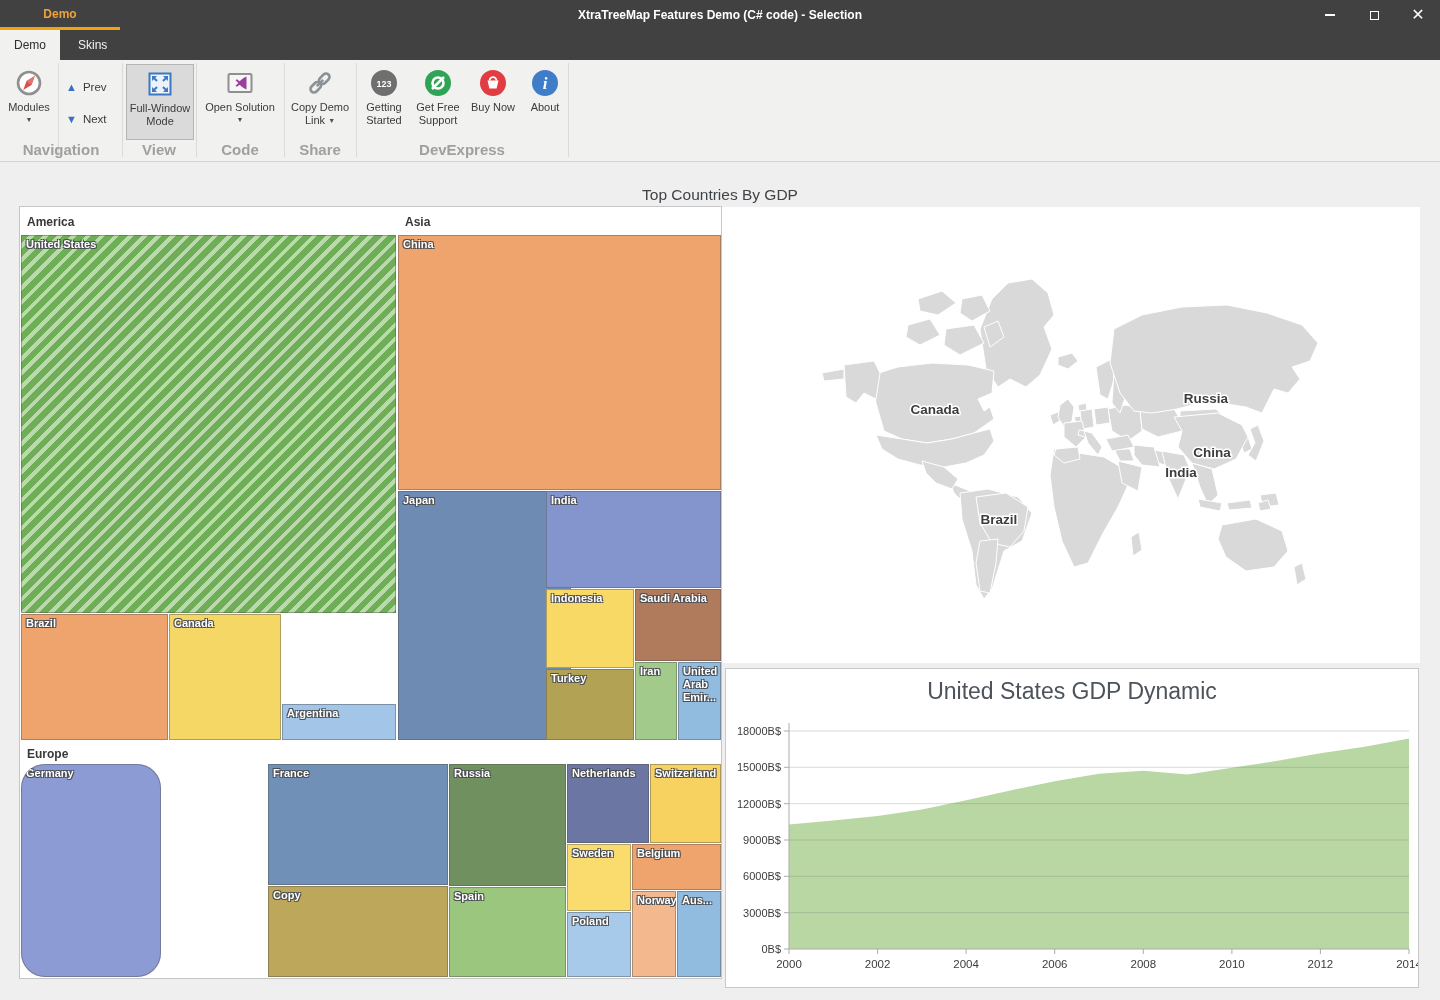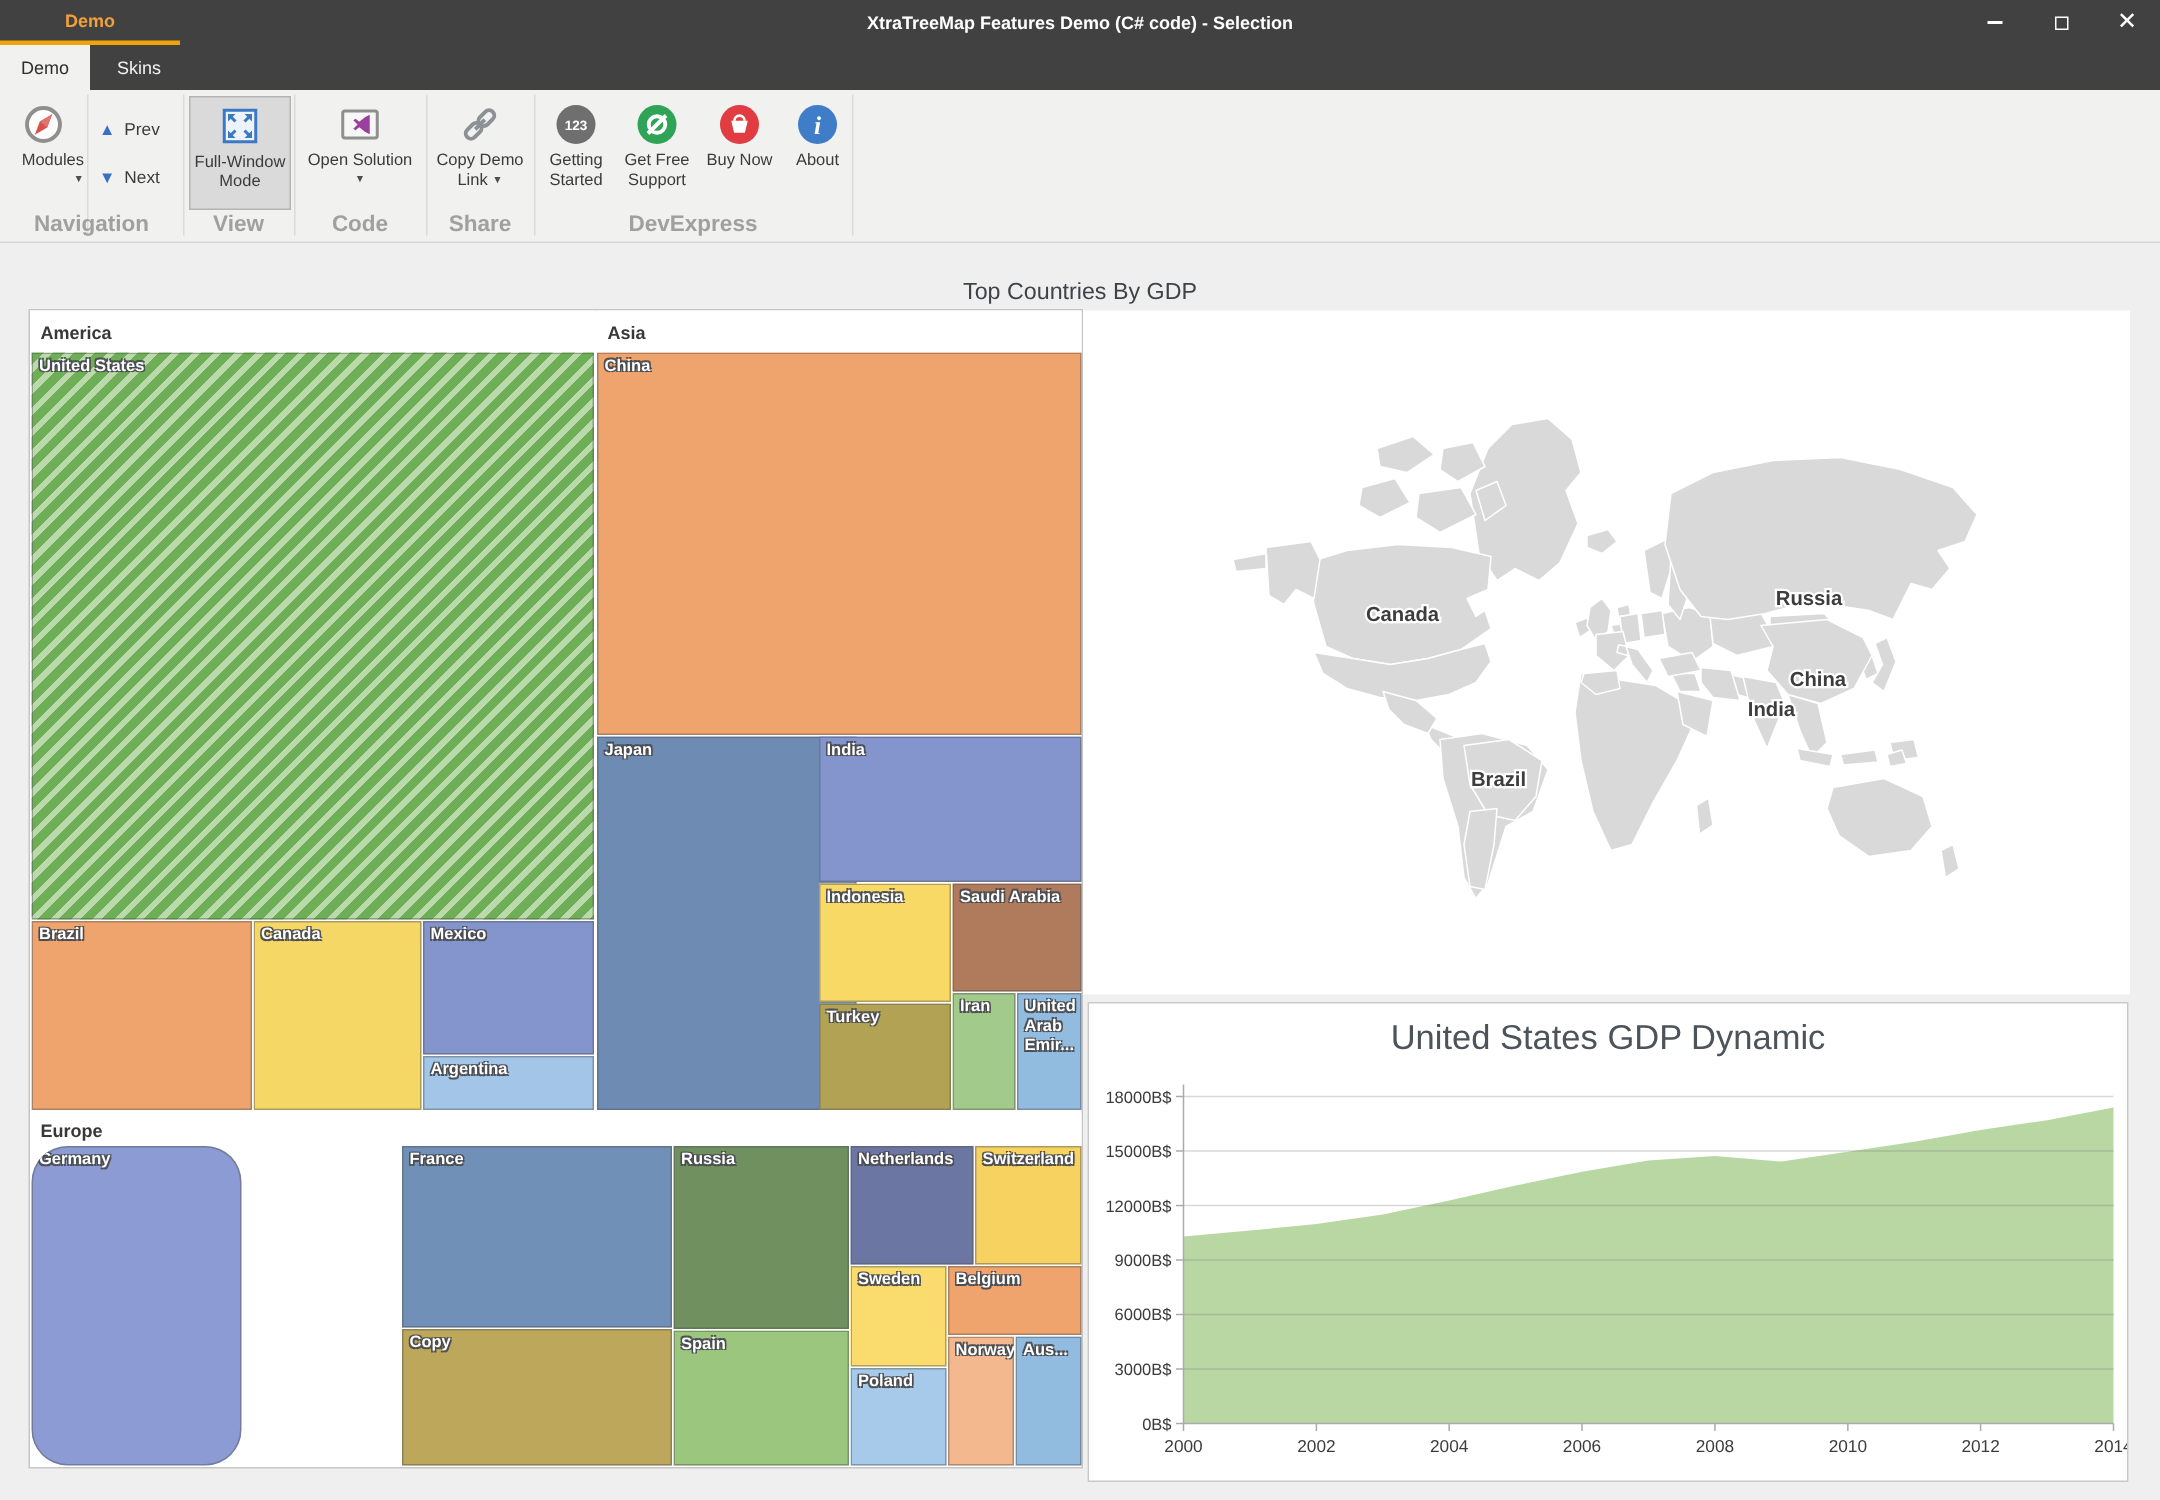--- a/index.html
+++ b/index.html
@@ -91,21 +91,21 @@
     </div>
   </div>
 
   <div class="tabrow">
     <div class="rtab selected">Demo</div>
     <div class="rtab">Skins</div>
   </div>
 
   <div class="ribbon">
 
-    <div class="rb-large" style="left:2px;width:54px;text-align:right;">
+    <div class="rb-large" style="left:2px;width:54px;">
       <svg class="rb-icon" viewBox="0 0 32 32">
         <circle cx="16" cy="16" r="11" fill="#FDFDFD" stroke="#8F8F8F" stroke-width="2.6"></circle>
         <g transform="rotate(40 16 16)">
           <path d="M16 7 L19.2 16 L16 25 L12.8 16 Z" fill="#D8504A"></path>
           <path d="M16 7 L19.2 16 L12.8 16 Z" fill="#E2736E"></path>
         </g>
       </svg>
       <div class="rb-label">Modules</div>
       <div class="rb-arrow">▼</div>
     </div>
@@ -211,23 +211,20 @@
     <div class="treemap" id="treemap">
         <div class="tm-header" style="left: 0px; top: 0px; width: 377px; height: 28px; line-height: 30px;">America</div>
         <div class="tm-tile hatch" style="left: 1px; top: 28px; width: 375px; height: 378px;">
           <span class="tm-label">United States</span>
         </div>
         <div class="tm-tile" style="left: 1px; top: 407px; width: 147px; height: 126px; background: rgb(239, 164, 110);">
           <span class="tm-label">Brazil</span>
         </div>
         <div class="tm-tile" style="left: 149px; top: 407px; width: 112px; height: 126px; background: rgb(245, 215, 101);">
           <span class="tm-label">Canada</span>
-        </div>
-        <div class="tm-tile" style="left: 262px; top: 407px; width: 114px; height: 89px; background: rgb(132, 148, 205);">
-          <span class="tm-label">Mexico</span>
         </div>
         <div class="tm-tile" style="left: 262px; top: 497px; width: 114px; height: 36px; background: rgb(162, 197, 232);">
           <span class="tm-label">Argentina</span>
         </div>
         <div class="tm-header" style="left: 378px; top: 0px; width: 323px; height: 28px; line-height: 30px;">Asia</div>
         <div class="tm-tile" style="left: 378px; top: 28px; width: 323px; height: 255px; background: rgb(239, 164, 110);">
           <span class="tm-label">China</span>
         </div>
         <div class="tm-tile" style="left: 378px; top: 284px; width: 173px; height: 249px; background: rgb(109, 139, 179);">
           <span class="tm-label">Japan</span>

